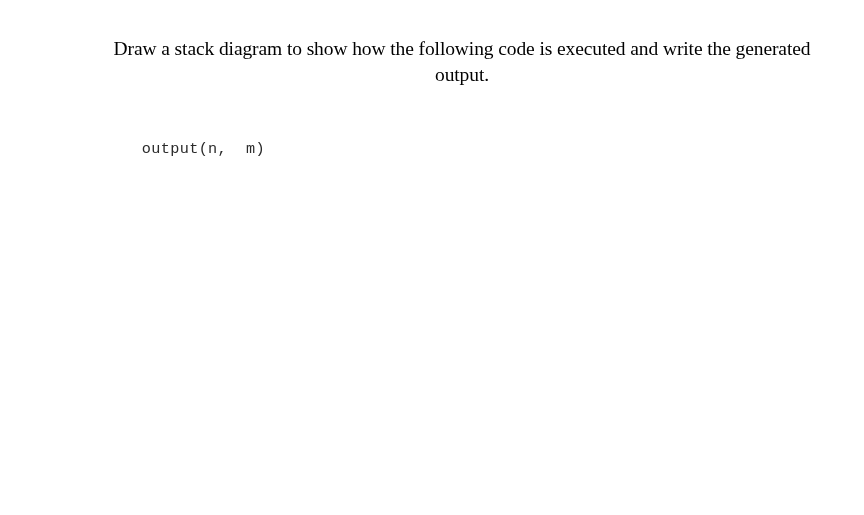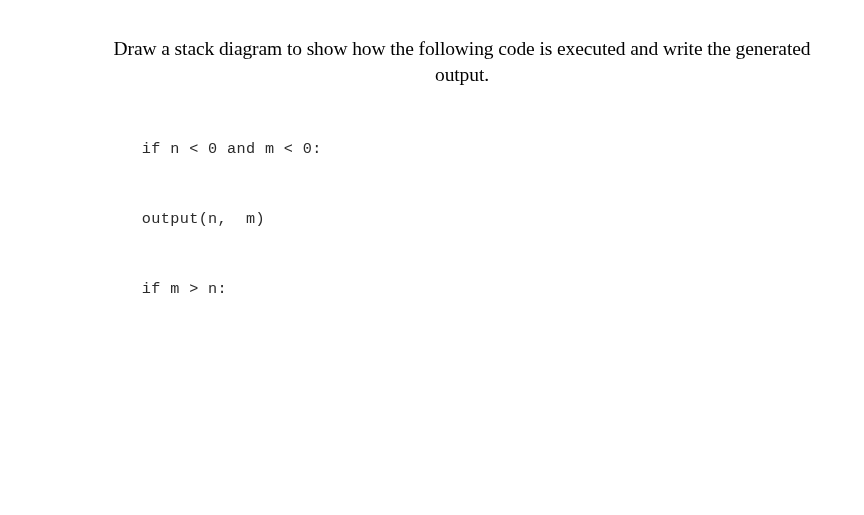--- a/index.html
+++ b/index.html
@@ -53,21 +53,19 @@
   }
 </style>
 </head>
 <body>
 
 <div class="page">
 
   <p class="prompt">Draw a stack diagram to show how the following code is executed and write the generated output.</p>
 
   <div class="code-block">
-    <div class="code-line">    if n &lt; 0 and m &lt; 0:</div>
     <div class="code-line">    output(n,  m)</div>
-    <div class="code-line">    if m &gt; n:</div>
     
     
     
   </div>
 
 </div>
 
 </body></html>

